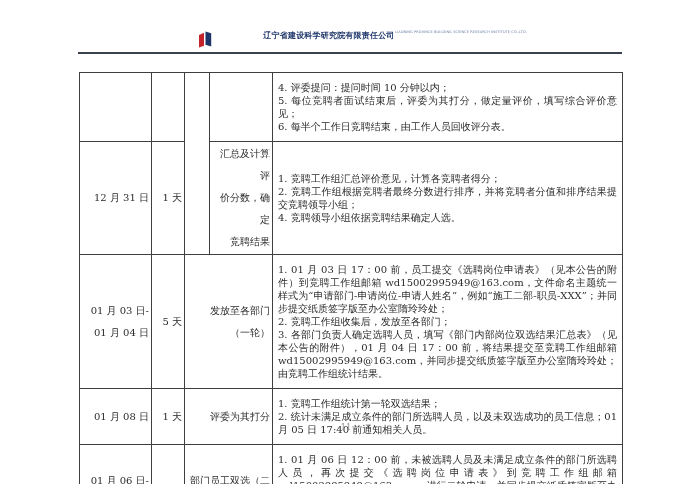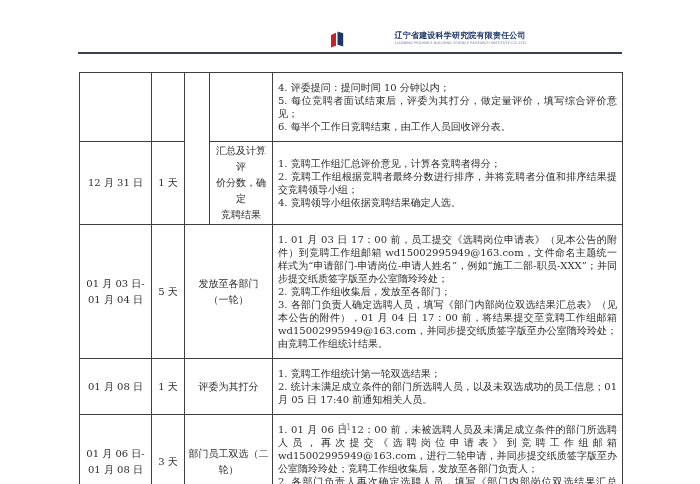--- a/index.html
+++ b/index.html
@@ -7,21 +7,21 @@
     width:700px; height:484px; background:#ffffff; position:relative;
     font-family:"DejaVu Serif","Liberation Serif",serif; color:#2b2b2b;
     overflow:hidden;
   }
   
   .header-logo {
     position:absolute; top:30px; right:78px;
     display:flex; align-items:flex-start; gap:3px;
   }
   .logo-icon { width:13px; height:17px; margin-top:1px; }
-  .logo-text { display:flex; flex-direction:column;margin-left:48px; }
+  .logo-text { display:flex; flex-direction:row;margin-left:48px; }
   .company-name {
     font-size:8px; font-weight:bold; color:#1d3569;
     letter-spacing:0.2px; line-height:11px; white-space:nowrap;
   }
   .company-en {
     font-size:6px; color:#6a7ba6; letter-spacing:0.2px; white-space:nowrap;
     line-height:6px; transform:scale(0.58); transform-origin:left top;
     font-family:"DejaVu Sans","Liberation Sans",sans-serif;
   }
   .header-rule {
@@ -32,21 +32,21 @@
   table.schedule {
     position:absolute; left:79px; top:72px; width:543px;
     border-collapse:collapse; table-layout:fixed;
     border:1.5px solid #3c3c3c;
   }
   table.schedule td {
     border:1px solid #3f3f3f;
     font-size:10px; vertical-align:middle;
     white-space:pre-line; overflow:hidden;
   }
-  .c-center { text-align:center; line-height:16px; padding:1px 2px; }
+  .c-center { text-align:right; line-height:22px; padding:1px 2px; }
   .c-detail { text-align:justify; line-height:13px; padding:8px 5px; }
   tr.r1 { height:44px; }
   tr.r2 { height:56px; }
   tr.r3 { height:119px; }
   tr.r4 { height:45px; }
   tr.r5 { height:70px; }
   
   .page-number {
     position:absolute; top:422px; left:0; width:692px;
     text-align:center; font-size:8.5px; color:#8e8e8e; line-height:10px;

